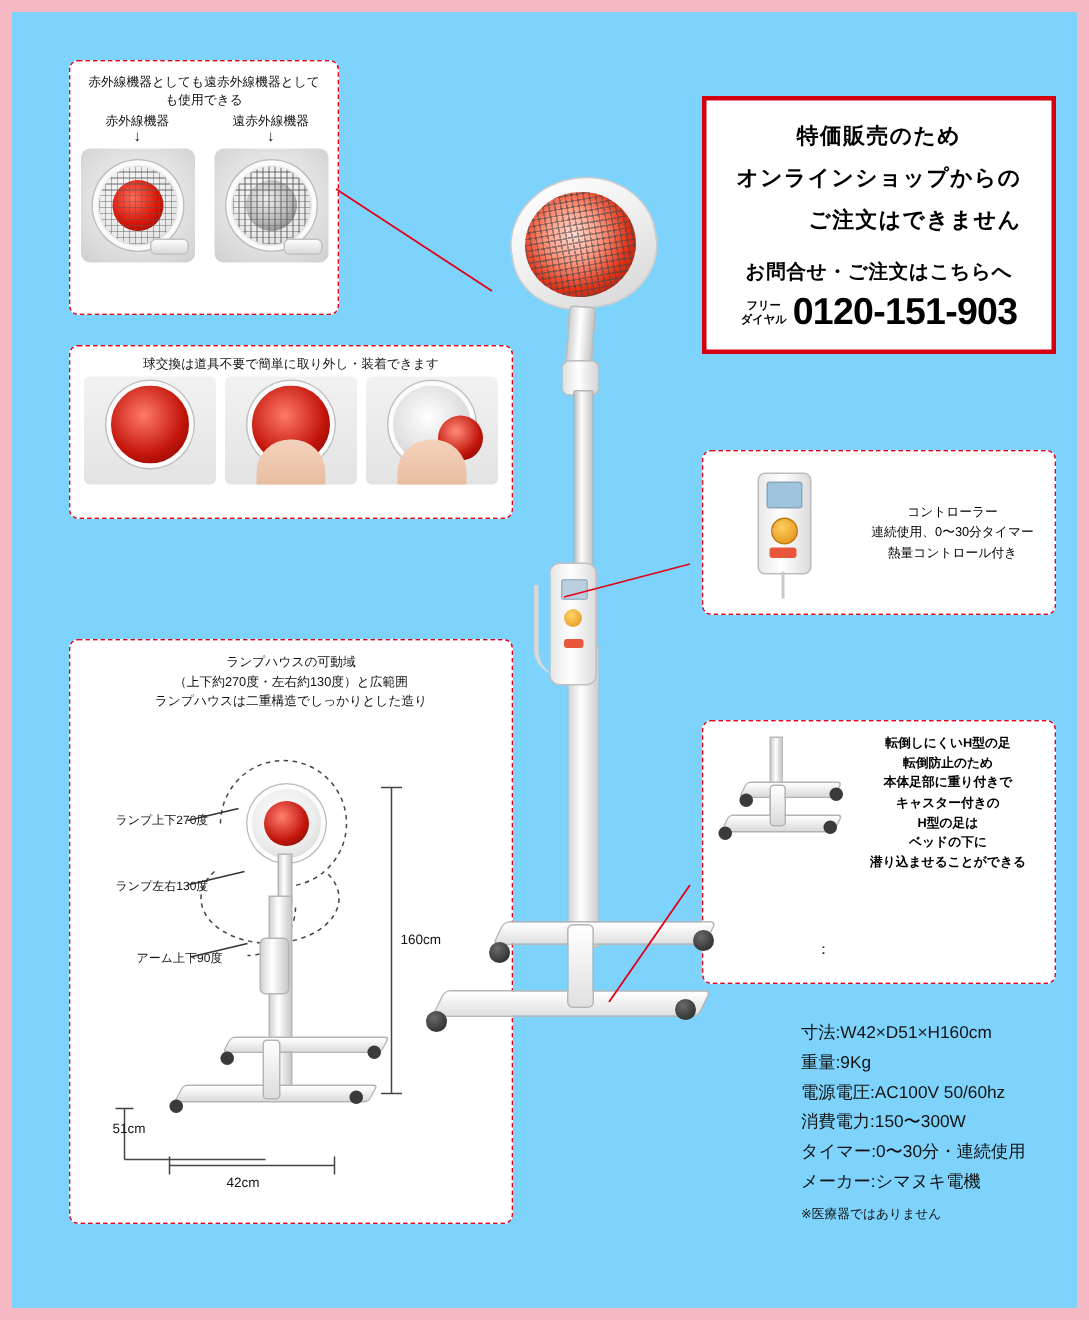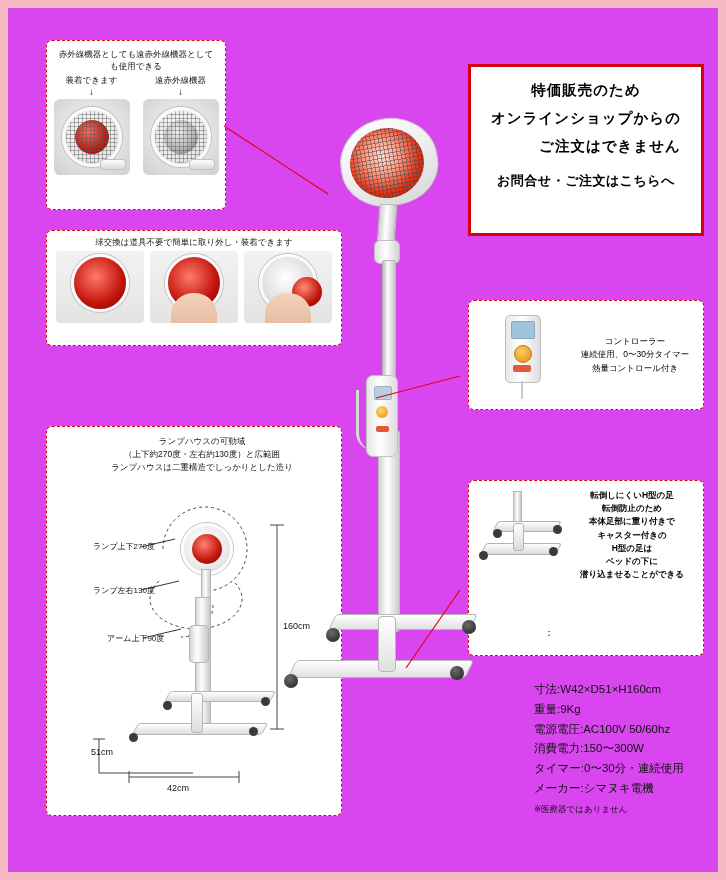--- a/index.html
+++ b/index.html
@@ -5,21 +5,21 @@
   html,body{margin:0;padding:0;}
   body{
     width:726px;height:880px;
     background:#f6b9c4;
     font-family:"Liberation Sans","DejaVu Sans",sans-serif;
     position:relative;
     overflow:hidden;
   }
   .page{
     position:absolute;left:8px;top:8px;width:710px;height:864px;
-    background:#d946ef;
+    background:#7dd3fc;
   }
 
   
   .dashed{
     position:absolute;
     border:1.5px dashed #e2001a;
     border-radius:6px;
     background:#ffffff;
     box-sizing:border-box;
   }
@@ -83,21 +83,21 @@
     position:absolute;left:50%;bottom:-10px;transform:translateX(-50%);
     width:46px;height:40px;border-radius:22px 22px 12px 12px;
     background:linear-gradient(#f4d2bb,#e4b699);
   }
   .ph .bulb-sm{
     position:absolute;right:10px;bottom:16px;width:30px;height:30px;border-radius:50%;
     background:radial-gradient(circle at 40% 35%,#ff8b7a,#c0140a 60%,#6a0703);
   }
 
   
-  #box3{left:38px;top:418px;width:296px;height:390px;padding-left:16px;}
+  #box3{left:38px;top:418px;width:296px;height:390px;}
   #box3 .t{margin:8px 6px 4px;font-size:8.5px;text-align:center;line-height:1.5;}
   .diagram{position:relative;width:100%;height:316px;}
   .lead{font-size:8px;color:#111;position:absolute;white-space:nowrap;margin-left:20px;}
   .dim{font-size:9px;color:#111;position:absolute;white-space:nowrap;}
 
   
   .post{position:absolute;background:linear-gradient(90deg,#d4d4d4,#ffffff 40%,#c9c9c9);border:1px solid #b5b5b5;}
   .basebar{position:absolute;background:linear-gradient(#ffffff,#dcdcdc);border:1px solid #b5b5b5;border-radius:3px;}
   .caster{position:absolute;width:9px;height:9px;border-radius:50%;background:#3a3a3a;}
   .headm{
@@ -191,21 +191,21 @@
 </style>
 </head>
 <body>
 
 <div class="page">
 
   <div class="dashed" id="box1">
     <div class="t cap">赤外線機器としても遠赤外線機器としても使用できる</div>
     <div class="two-col">
       <div class="col">
-        <div class="lbl">装着できます</div>
+        <div class="lbl">赤外線機器</div>
         <div class="arrow">↓</div>
         <div class="lamp-photo">
           <div class="lamp-face"></div>
           <div class="lamp-bulb"></div>
           <div class="lamp-grill"></div>
           <div class="lamp-handle"></div>
         </div>
       </div>
       <div class="col">
         <div class="lbl">遠赤外線機器</div>
@@ -293,20 +293,27 @@
       <div class="dim" style="left:28px;top:270px;">51cm</div>
       <div class="dim" style="left:104px;top:306px;">42cm</div>
     </div>
   </div>
 
   <div id="notice">
     <div class="l1">特価販売のため</div>
     <div class="l2">オンラインショップからの</div>
     <div class="l3">ご注文はできません</div>
     <div class="l4">お問合せ・ご注文はこちらへ</div>
+    <div class="telrow">
+      <div class="telfree">
+        <span>フリー</span><br>
+        <span>ダイヤル</span>
+      </div>
+      <div class="telnum">0120-151-903</div>
+    </div>
   </div>
 
   <div class="dashed" id="boxctl">
     <div class="ctlwrap">
       <div class="ctlimg">
         <div class="ctlbody"></div>
         <div class="ctlscreen"></div>
         <div class="ctlknob"></div>
         <div class="ctlbtn"></div>
         <div class="ctlcord"></div>

